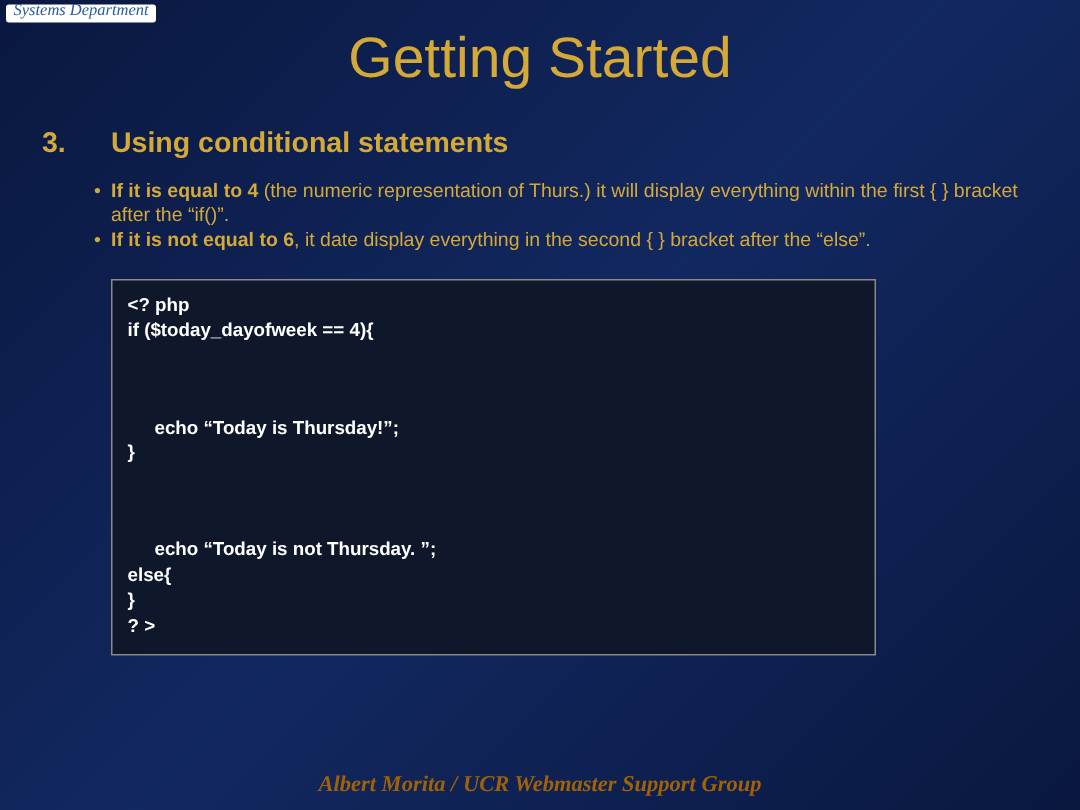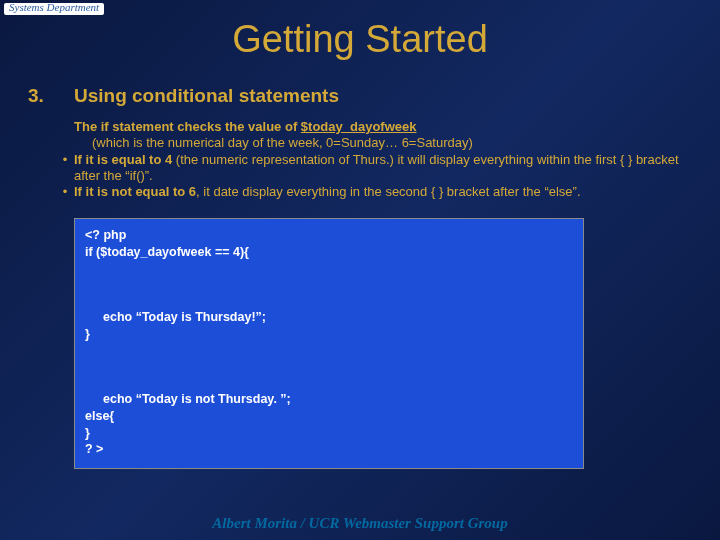--- a/index.html
+++ b/index.html
@@ -76,41 +76,41 @@
   .bullet-mark {
     width: 18px;
     margin-left: -18px;
     flex-shrink: 0;
     text-align: center;
   }
   .bullet-text { flex: 1; }
   .indent { padding-left: 18px; }
   .codebox {
     margin: 18px 0 0 46px;
-    background: #1d4ed8;
+    background: #0f172a;
     border: 1px solid #8a8a8a;
     width: 510px;
     padding: 8px 10px 10px 10px;
   }
   .codebox .line {
     color: #fff;
     font-family: Arial, sans-serif;
     font-size: 12.5px;
     font-weight: bold;
     line-height: 1.35;
     white-space: pre;
   }
   .code-indent { padding-left: 18px; margin-top: 48px; }
   .footer {
     position: absolute;
     bottom: 8px;
     left: 0;
     width: 100%;
     text-align: center;
-    color: #0369a1;
+    color: #a16207;
     font-family: "Times New Roman", serif;
     font-style: italic;
     font-weight: bold;
     font-size: 15px;
   }
   .bold { font-weight: bold; }
 </style>
 </head>
 <body>
 
@@ -122,26 +122,20 @@
 
 <div class="content">
 
   <div class="section-head">
     <div class="section-num">3.</div>
     <div class="section-title">Using conditional statements</div>
   </div>
 
   <div class="body-text">
 
-    <div class="bullet-row">
-      <div class="bullet-text">
-        <span class="bold">The if statement checks the value of </span><span class="bold" style="text-decoration: underline;">$today_dayofweek</span>
-        <div class="indent">(which is the numerical day of the week, 0=Sunday… 6=Saturday)</div>
-      </div>
-    </div>
 
     <div class="bullet-row">
       <div class="bullet-mark">•</div>
       <div class="bullet-text">
         <span class="bold">If it is equal to 4</span><span> (the numeric representation of Thurs.) it will display everything within the first { } bracket  after the “if()”.</span>
       </div>
     </div>
 
     <div class="bullet-row">
       <div class="bullet-mark">•</div>

